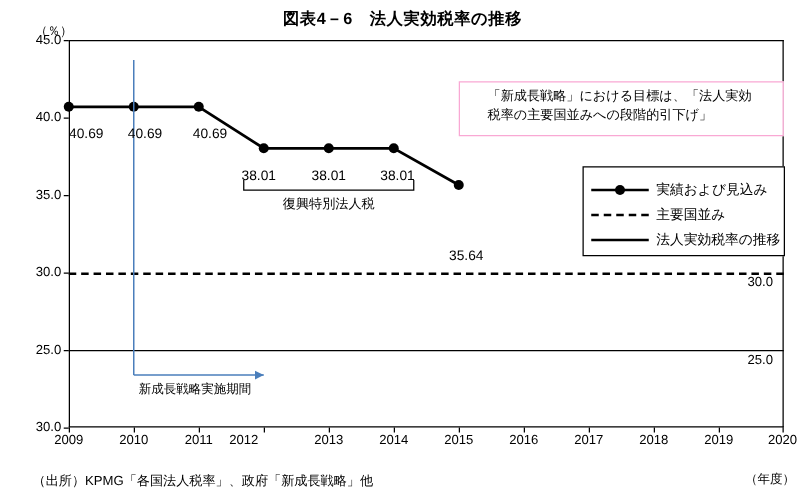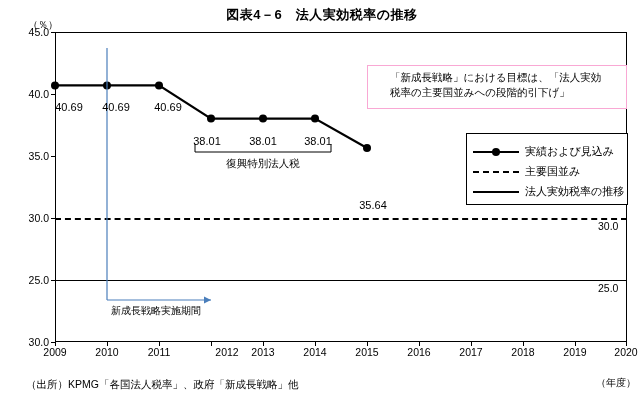--- a/index.html
+++ b/index.html
@@ -225,21 +225,21 @@
     <div class="ytick-mark" style="top:248px;"></div>
     <div class="ytick-label" style="top:310px;">30.0</div>
     <div class="ytick-mark" style="top:310px;"></div>
 
     <div class="xtick-label" style="left:0px;">2009</div>
     <div class="tick-mark" style="left:0px;top:310px;"></div>
     <div class="xtick-label" style="left:52px;">2010</div>
     <div class="tick-mark" style="left:52px;top:310px;"></div>
     <div class="xtick-label" style="left:104px;">2011</div>
     <div class="tick-mark" style="left:104px;top:310px;"></div>
-    <div class="xtick-label" style="left:172px;">2012</div>
+    <div class="xtick-label" style="left:140px;">2012</div>
     <div class="tick-mark" style="left:156px;top:310px;"></div>
     <div class="xtick-label" style="left:208px;">2013</div>
     <div class="tick-mark" style="left:208px;top:310px;"></div>
     <div class="xtick-label" style="left:260px;">2014</div>
     <div class="tick-mark" style="left:260px;top:310px;"></div>
     <div class="xtick-label" style="left:312px;">2015</div>
     <div class="tick-mark" style="left:312px;top:310px;"></div>
     <div class="xtick-label" style="left:364px;">2016</div>
     <div class="tick-mark" style="left:364px;top:310px;"></div>
     <div class="xtick-label" style="left:416px;">2017</div>

